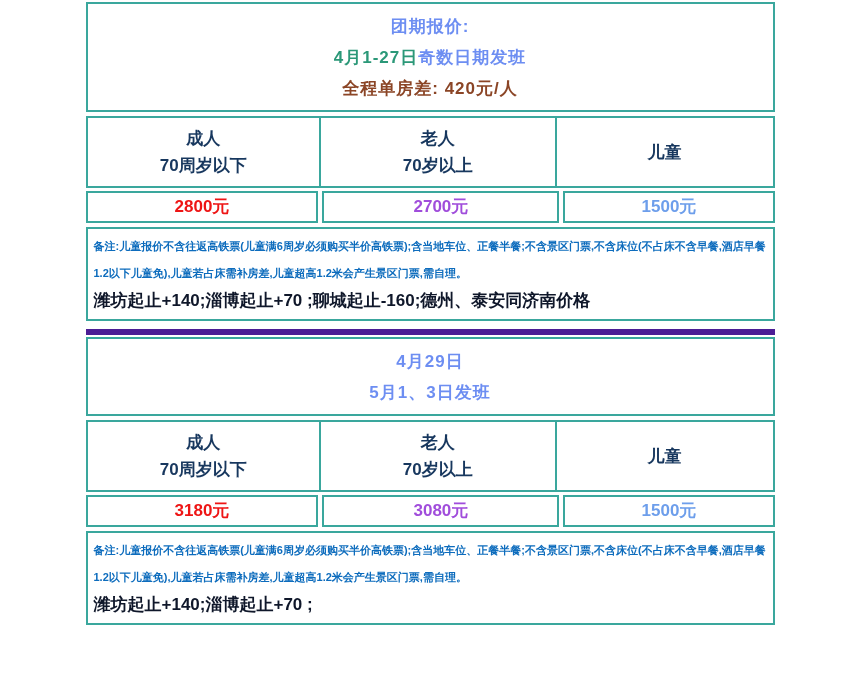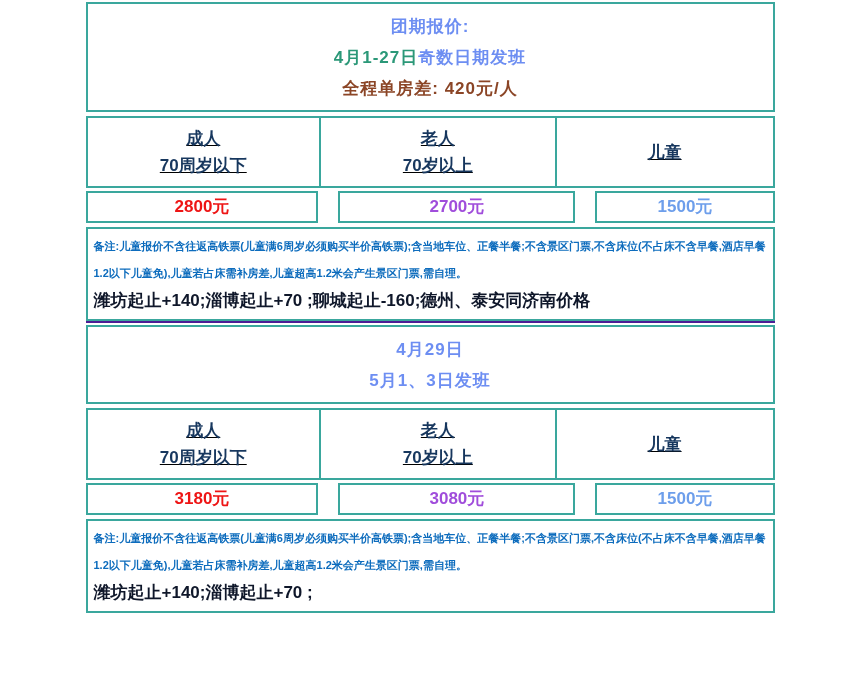--- a/index.html
+++ b/index.html
@@ -21,35 +21,34 @@
   .hdr-line{font-size:17px;line-height:31px;letter-spacing:1px;}
   .c-blue{color:#6d8ef2;}
   .c-green{color:#2b9878;}
   .c-brown{color:#8b4526;}
 
   
   .cols-row{
     margin-top:4px;
     border:2px solid #3aa79d;
     display:flex;
-    text-decoration:underline;
   }
   .col-cell{
     display:flex;flex-direction:column;
     justify-content:center;align-items:center;
     height:68px;
     color:#17375e;font-size:17px;line-height:27px;
   }
   .col-cell + .col-cell{border-left:2px solid #3aa79d;}
   .w1{flex:0 0 33.8%;}
   .w2{flex:0 0 34.4%;}
   .w3{flex:1;text-align:right;}
 
   
-  .price-row{margin-top:3px;display:flex;gap:20px;}
+  .price-row{margin-top:3px;display:flex;gap:4px;}
   .price-cell{
     border:2px solid #3aa79d;
     height:32px;line-height:28px;
     text-align:center;font-size:17px;
   }
   .p-red{color:#ee1515;}
   .p-purple{color:#a04ddb;}
   .p-blue{color:#6d9eeb;}
 
   
@@ -62,21 +61,22 @@
     color:#0d6cbd;font-size:11px;line-height:27px;
     word-break:break-all;margin:0;
   }
   .surcharge-text{
     color:#0f172a;font-size:17px;line-height:28px;
     word-break:break-all;margin:0;
   }
 
   
   .section-2{
-    border-top:2px solid #4c1d95;
+    margin-top:8px;
+    border-top:6px solid #4c1d95;
     padding-top:2px;
   }
 </style>
 </head>
 <body>
 
 <div class="page">
 
   <div class="section">
 

